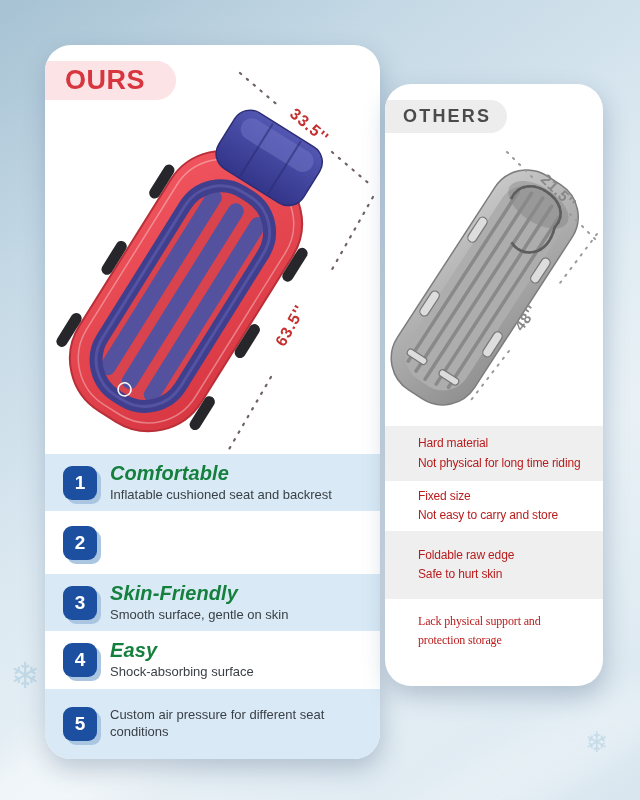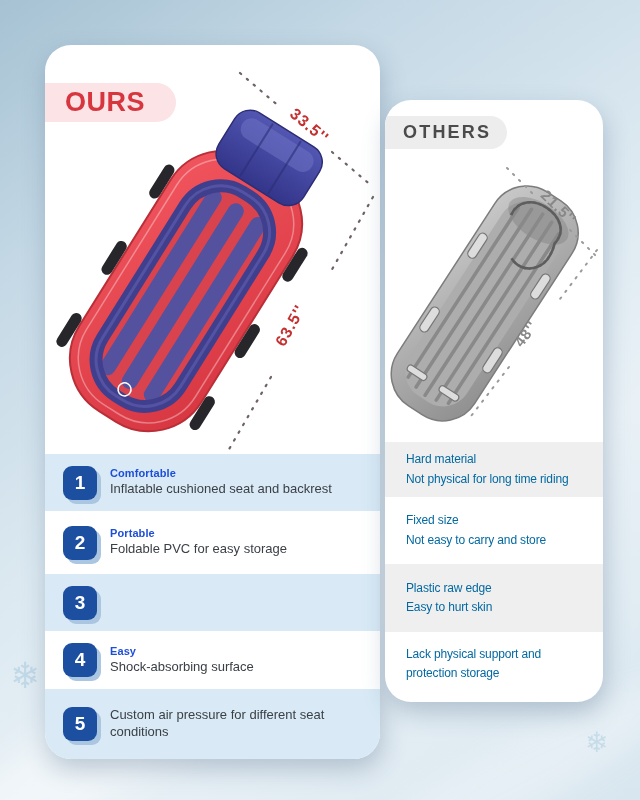--- a/index.html
+++ b/index.html
@@ -12,46 +12,46 @@
     border-radius:50%; transform:rotate(-28deg); pointer-events:none; }
   .streak-a { width:420px; height:90px; left:-80px; top:690px; }
   .streak-b { width:380px; height:70px; left:330px; top:740px; opacity:.7; }
   .flake { position:absolute; font-family:"DejaVu Sans", sans-serif; color:#a9cbdf; pointer-events:none; }
   .flake-1 { left:10px; top:655px; font-size:36px; opacity:.55; }
   .flake-2 { left:585px; top:726px; font-size:28px; opacity:.5; }
 
   .card { position:absolute; background:#ffffff; border-radius:26px; overflow:hidden;
     box-shadow:2px 10px 24px rgba(70,100,130,.32); }
   .card-ours   { left:45px;  top:45px;  width:335px; height:714px; }
-  .card-others { left:385px; top:100px; width:218px; height:602px; }
+  .card-others { left:385px; top:84px; width:218px; height:602px; }
 
   .pill { position:absolute; left:0; display:flex; align-items:center; z-index:3; box-sizing:border-box; }
-  .pill-ours { top:38px; width:131px; height:39px; background:#fbe3e6; border-radius:0 20px 20px 0; padding-left:20px; }
+  .pill-ours { top:16px; width:131px; height:39px; background:#fbe3e6; border-radius:0 20px 20px 0; padding-left:20px; }
   .pill-ours span { color:#d8363f; font-size:27px; font-weight:bold; letter-spacing:.5px; }
   .pill-others { top:16px; width:122px; height:33px; background:#ededee; border-radius:0 17px 17px 0; padding-left:18px; }
   .pill-others span { color:#4b4b4b; font-size:18px; font-weight:bold; letter-spacing:2.2px; }
 
   .figure { position:absolute; left:0; top:0; z-index:1; }
 
   .features { position:absolute; left:0; top:409px; width:335px; }
   .row-f { display:flex; align-items:center; box-sizing:border-box; padding:0 6px 0 18px; }
   .row-f:nth-child(odd) { background:#d9eaf6; }
   .rf1 { height:57px; } .rf2 { height:63px; } .rf3 { height:57px; } .rf4 { height:58px; } .rf5 { height:70px; }
   .numb { position:relative; flex:0 0 34px; width:34px; height:34px; margin-right:13px;
     background:#1d4fa1; border-radius:9px; color:#fff; font-size:19px; font-weight:bold;
     display:flex; align-items:center; justify-content:center;
     box-shadow:4px 4px 0 #abc6e0; }
-  .ftxt h3 { margin:0 0 2px 0; font-size:11px; font-weight:bold; color:#1d4ed8; letter-spacing:.1px; }
+  .ftxt h3 { margin:0 0 2px 0; font-size:20px; font-weight:bold; color:#15803d; letter-spacing:.1px;font-style:italic; }
   .ftxt p  { margin:0; font-size:13px; color:#3b4047; line-height:1.3; }
 
   .drawbacks { position:absolute; left:0; top:342px; width:218px; }
   .row-d { display:flex; align-items:center; box-sizing:border-box; padding:0 4px 0 17px; }
   .row-d:nth-child(odd) { background:#efeff0; }
-  .rd1 { height:55px; } .rd2 { height:67px; } .rd3 { height:68px; } .rd4 { height:64px; }
-  .row-d p { margin:4px; font-size:12px; letter-spacing:-0.15px; color:#0369a1; line-height:1.6; }
+  .rd1 { height:55px; } .rd2 { height:50px; } .rd3 { height:68px; } .rd4 { height:64px;font-family:Liberation Serif, serif; }
+  .row-d p { margin:16px; font-size:12px; letter-spacing:-0.15px; color:#b91c1c; line-height:1.6; }
 
   svg text.dim { font-family:"Liberation Sans", sans-serif; letter-spacing:1px; }
 </style>
 </head>
 <body>
 
 <div class="stage">
 
   <div class="bg-streak streak-a"></div>
   <div class="bg-streak streak-b"></div>
@@ -122,27 +122,27 @@
     <div class="features">
       <div class="row-f rf1">
         <span class="numb">1</span>
         <div class="ftxt">
           <h3>Comfortable</h3>
           <p>Inflatable cushioned seat and backrest</p>
         </div>
       </div>
       <div class="row-f rf2">
         <span class="numb">2</span>
-        <div class="ftxt">
-          <h3>Portable</h3>
-          <p>Foldable PVC for easy storage</p>
-        </div>
       </div>
       <div class="row-f rf3">
         <span class="numb">3</span>
+        <div class="ftxt">
+          <h3>Skin-Friendly</h3>
+          <p>Smooth surface, gentle on skin</p>
+        </div>
       </div>
       <div class="row-f rf4">
         <span class="numb">4</span>
         <div class="ftxt">
           <h3>Easy</h3>
           <p>Shock-absorbing surface</p>
         </div>
       </div>
       <div class="row-f rf5">
         <span class="numb">5</span>
@@ -206,21 +206,21 @@
     </svg>
 
     <div class="drawbacks">
       <div class="row-d rd1">
         <p><span>Hard material</span><br><span>Not physical for long time riding</span></p>
       </div>
       <div class="row-d rd2">
         <p><span>Fixed size</span><br><span>Not easy to carry and store</span></p>
       </div>
       <div class="row-d rd3">
-        <p><span>Plastic raw edge</span><br><span>Easy to hurt skin</span></p>
+        <p><span>Foldable raw edge</span><br><span>Safe to hurt skin</span></p>
       </div>
       <div class="row-d rd4">
         <p><span>Lack physical support and</span><br><span>protection storage</span></p>
       </div>
     </div>
   </section>
 
 </div>
 
 </body></html>

